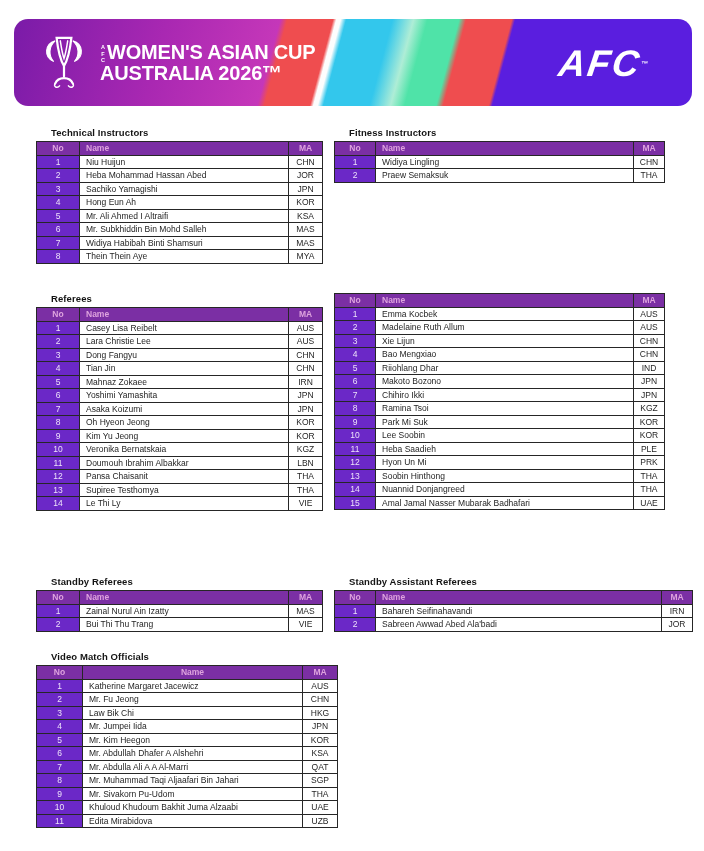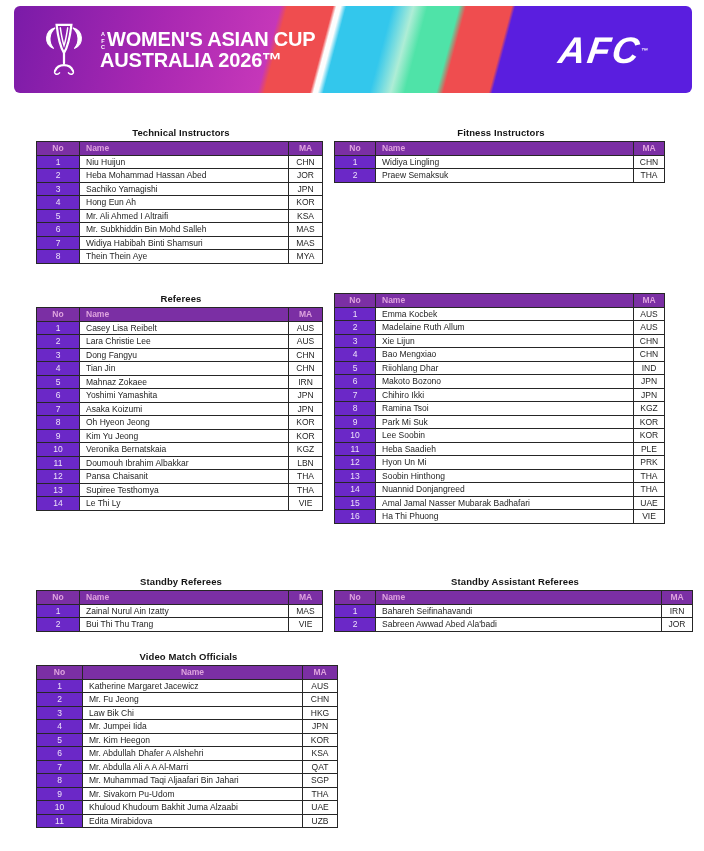--- a/index.html
+++ b/index.html
@@ -4,22 +4,22 @@
 <style>
   * { margin:0; padding:0; box-sizing:border-box; }
   html,body { background:#ffffff; }
   .page {
     position:relative; width:704px; height:851px; background:#ffffff;
     font-family:"Liberation Sans", sans-serif; overflow:hidden;
   }
 
   
   .banner {
-    position:absolute; left:14px; top:6px; width:678px; height:87px;
-    border-radius:6px; overflow:hidden;
+    position:absolute; left:14px; top:19px; width:678px; height:87px;
+    border-radius:14px; overflow:hidden;
   }
   .banner-left {
     position:absolute; left:26px; top:0; height:100%;
     display:flex; align-items:center; gap:12px; color:#fff;
   }
   .trophy { width:48px; height:62px; }
   .banner-title { display:flex; flex-direction:column; line-height:20px; }
   .title-row { display:flex; align-items:flex-start; }
   .afc-small {
     font-size:5.5px; font-weight:bold; letter-spacing:0.5px;
@@ -42,21 +42,21 @@
   #sec-technical      { left:36px;  top:127px; width:287px; }
   #sec-fitness        { left:334px; top:127px; width:331px; }
   #sec-referees       { left:36px;  top:293px; width:287px; }
   #sec-assistant      { left:334px; top:293px; width:331px; }
   #sec-standby-ref    { left:36px;  top:576px; width:287px; }
   #sec-standby-asst   { left:334px; top:576px; width:359px; }
   #sec-vmo            { left:36px;  top:651px; width:302px; }
 
   .section-title {
     font-size:9.5px; font-weight:bold; color:#141414; letter-spacing:0.1px;
-    margin:0 0 3px 3px; white-space:nowrap;text-align:center;
+    margin:0 0 3px 15px; white-space:nowrap;
   }
   table { border-collapse:collapse; width:100%; table-layout:fixed; }
   th, td {
     border:1px solid var(--border,#262626); height:13.5px; padding:0;
     font-size:8.5px; overflow:hidden; white-space:nowrap;
   }
   th {
     background:var(--hdr-bg,#7B2FA4); color:var(--hdr-text,#DEA3DE);
     font-weight:bold;
   }
@@ -363,25 +363,20 @@
           <tr>
             <td class="no">14</td>
             <td class="name">Nuannid Donjangreed</td>
             <td class="ma">THA</td>
           </tr>
           <tr>
             <td class="no">15</td>
             <td class="name">Amal Jamal Nasser Mubarak Badhafari</td>
             <td class="ma">UAE</td>
           </tr>
-          <tr>
-            <td class="no">16</td>
-            <td class="name">Ha Thi Phuong</td>
-            <td class="ma">VIE</td>
-          </tr>
         </tbody>
       </table>
   </div>
 
   <div class="section cols-left" id="sec-standby-ref">
     <div class="section-title">Standby Referees</div>
     <table>
         <colgroup>
           <col class="no">
           <col class="name">

